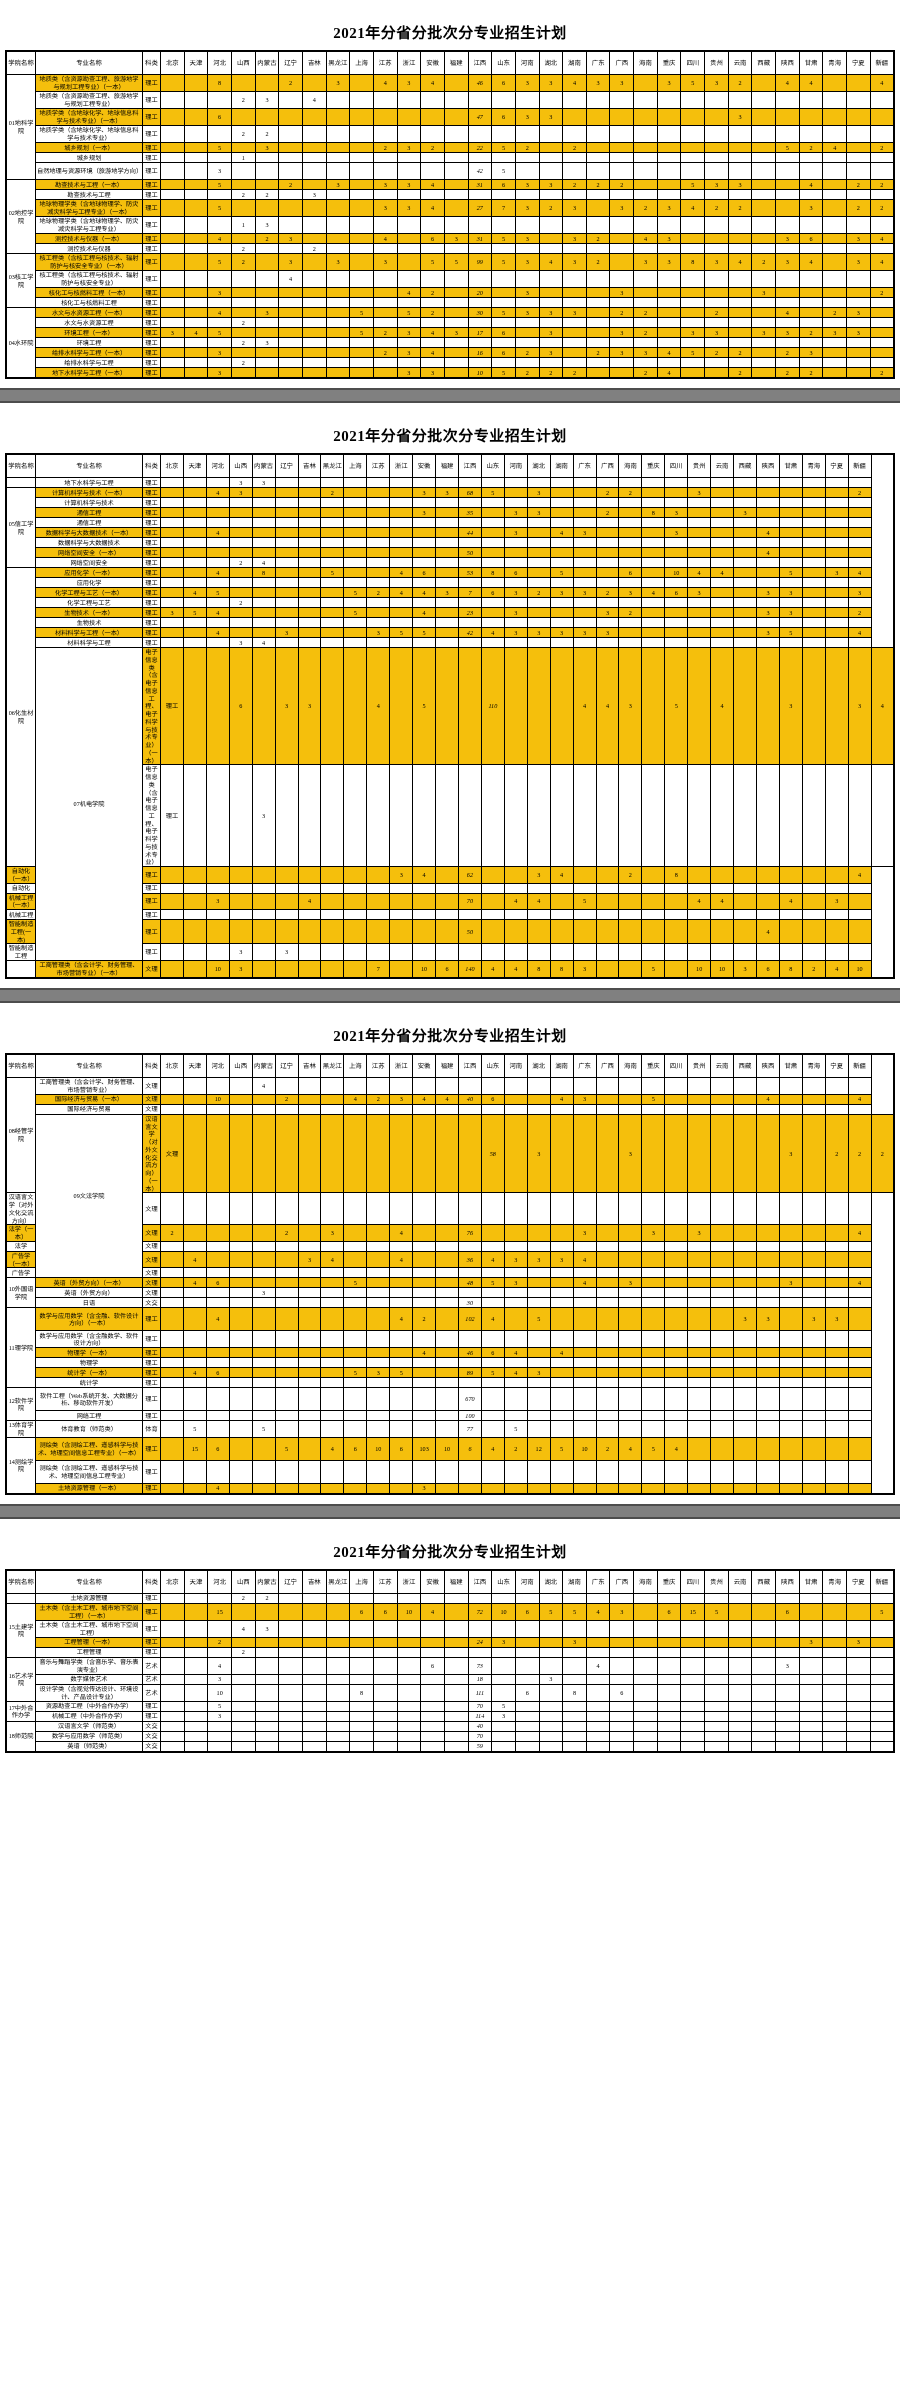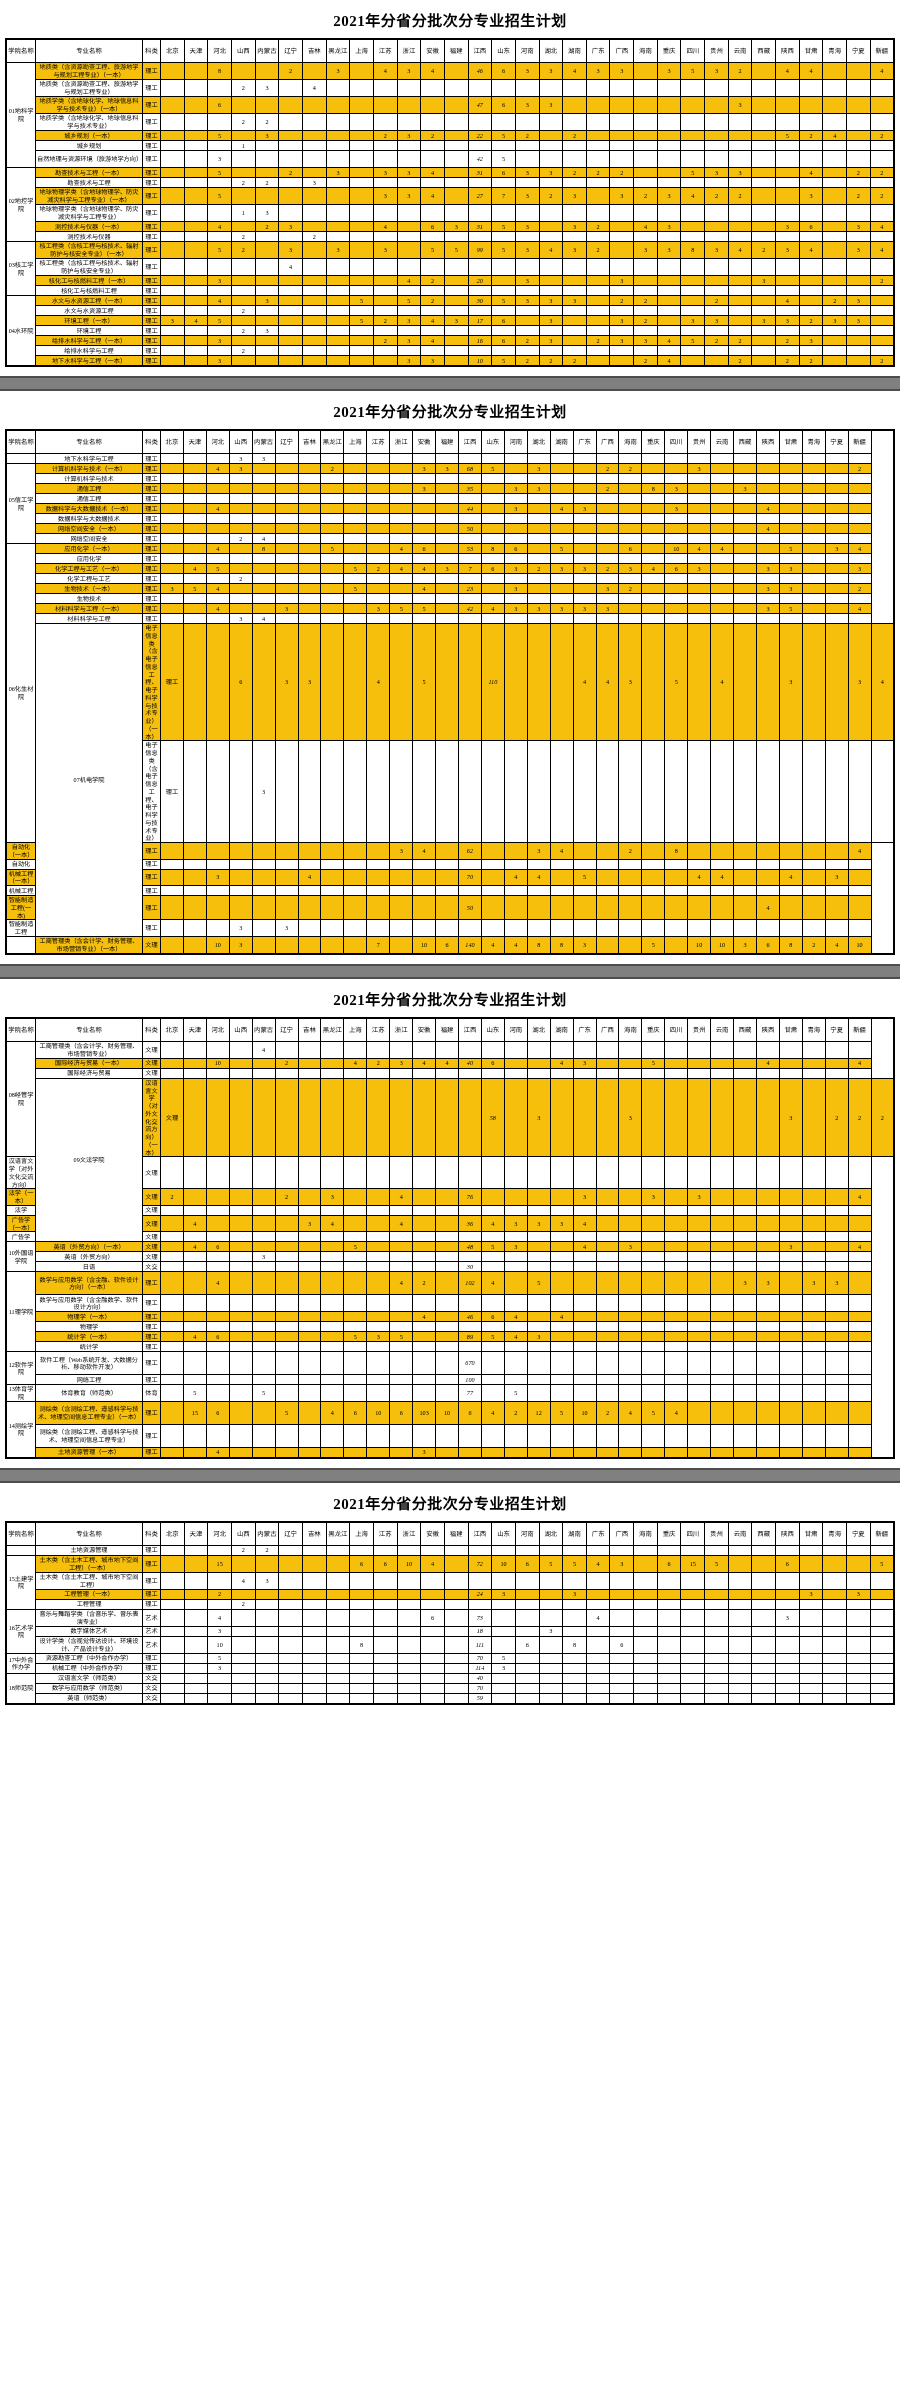--- a/index.html
+++ b/index.html
@@ -8,21 +8,21 @@
     width:900px;
     background:#ffffff;
     font-family:"Liberation Serif","DejaVu Serif",serif;
     color:#000;
     -webkit-font-smoothing:none;
   }
   .page{
     width:900px;
     background:#fff;
     box-sizing:border-box;
-    padding:0 0 0 0;
+    padding:12px 0 0 0;
     position:relative;
   }
   .page-title{
     text-align:center;
     font-size:15px;
     font-weight:bold;
     letter-spacing:0.5px;
     padding:9px 0 8px 0;
     font-family:"Liberation Serif","DejaVu Serif",serif;
   }

